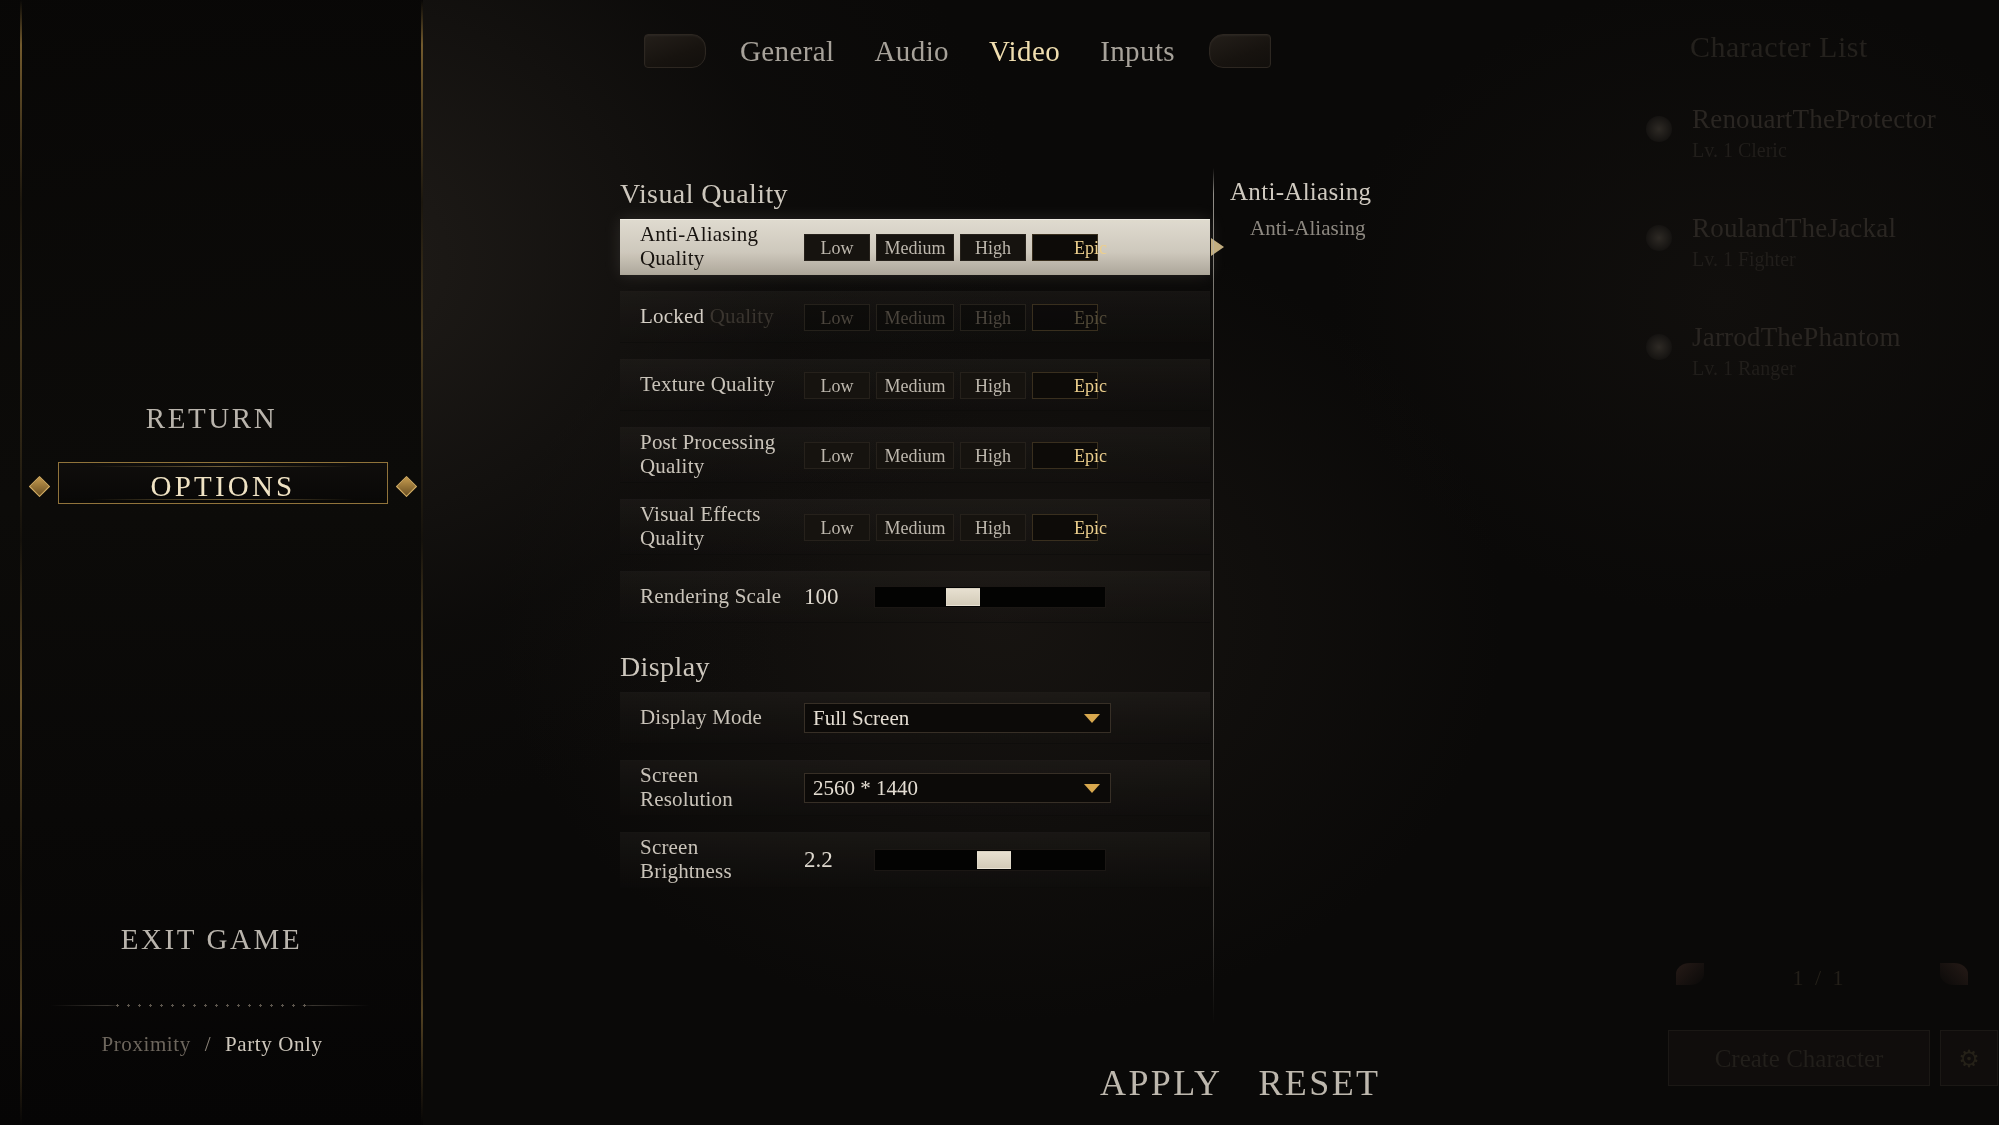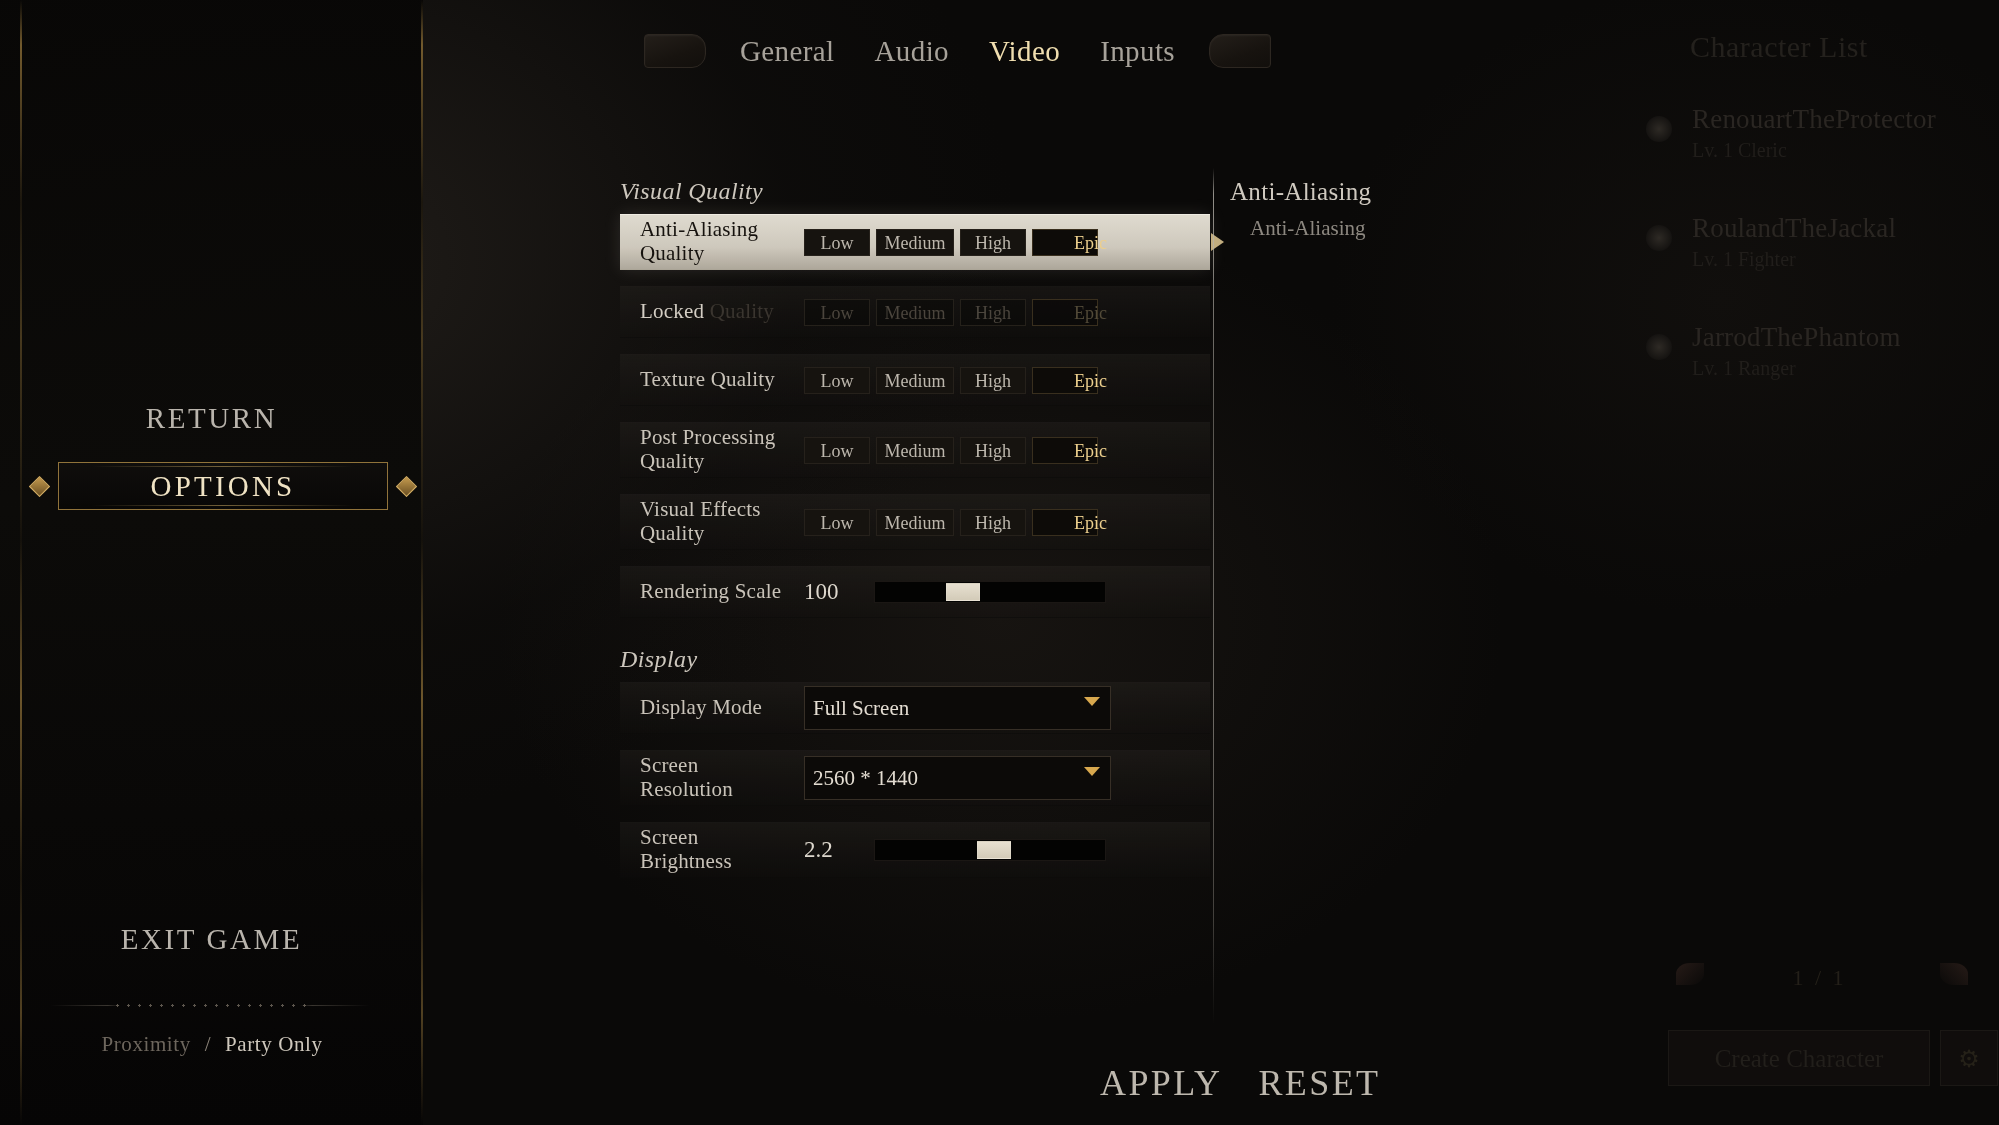--- a/index.html
+++ b/index.html
@@ -145,21 +145,21 @@
     letter-spacing: 2.6px;
   }
   .sb-item.return { position: absolute; top: 402px; }
   .sb-item.exit   { position: absolute; top: 923px; }
 
   .sb-item-selected {
     position: absolute;
     top: 462px;
     left: 58px;
     width: 330px;
-    height: 48px;
+    height: 42px;
   }
   .sb-frame {
     position: absolute;
     inset: 0;
     border: 1px solid rgba(168,134,68,0.85);
     background: linear-gradient(180deg, rgba(16,14,12,0.9), rgba(8,7,6,0.95));
   }
   .sb-frame::before, .sb-frame::after {
     content: "";
     position: absolute;
@@ -246,25 +246,24 @@
   .tab.active { color: #f1dfb0; }
 
   
   #settings {
     position: absolute;
     left: 620px; top: 178px;
     width: 590px;
   }
   .section-head {
     color: #cdc7bd;
-    font-size: 24px;
+    font-size: 28px;
     letter-spacing: 0.4px;
     margin-bottom: 9px;
     font-family: "Liberation Serif", serif;
-    font-style: italic;
   }
   .section-head.second { margin-top: 28px; }
 
   .row {
     position: relative;
     height: 52px;
     margin-bottom: 16px;
     display: flex;
     align-items: center;
     background: linear-gradient(180deg, rgba(52,48,43,0.26) 0%, rgba(34,31,28,0.22) 55%, rgba(18,16,15,0.18) 100%);
@@ -347,21 +346,21 @@
     top: 1px;
     width: 34px;
     height: 18px;
     background: linear-gradient(180deg, #e7e0d0, #d3cbb8);
     border: 1px solid rgba(255,255,255,0.12);
   }
 
   .dropdown {
     position: relative;
     width: 307px;
-    height: 44px;
+    height: 30px;
     margin-left: 6px;
     background: #0c0a08;
     border: 1px solid rgba(58,50,40,0.95);
     display: flex;
     align-items: center;
   }
   .dropdown .dd-value {
     padding-left: 8px;
     color: #e4ddd2;
     font-size: 21px;

